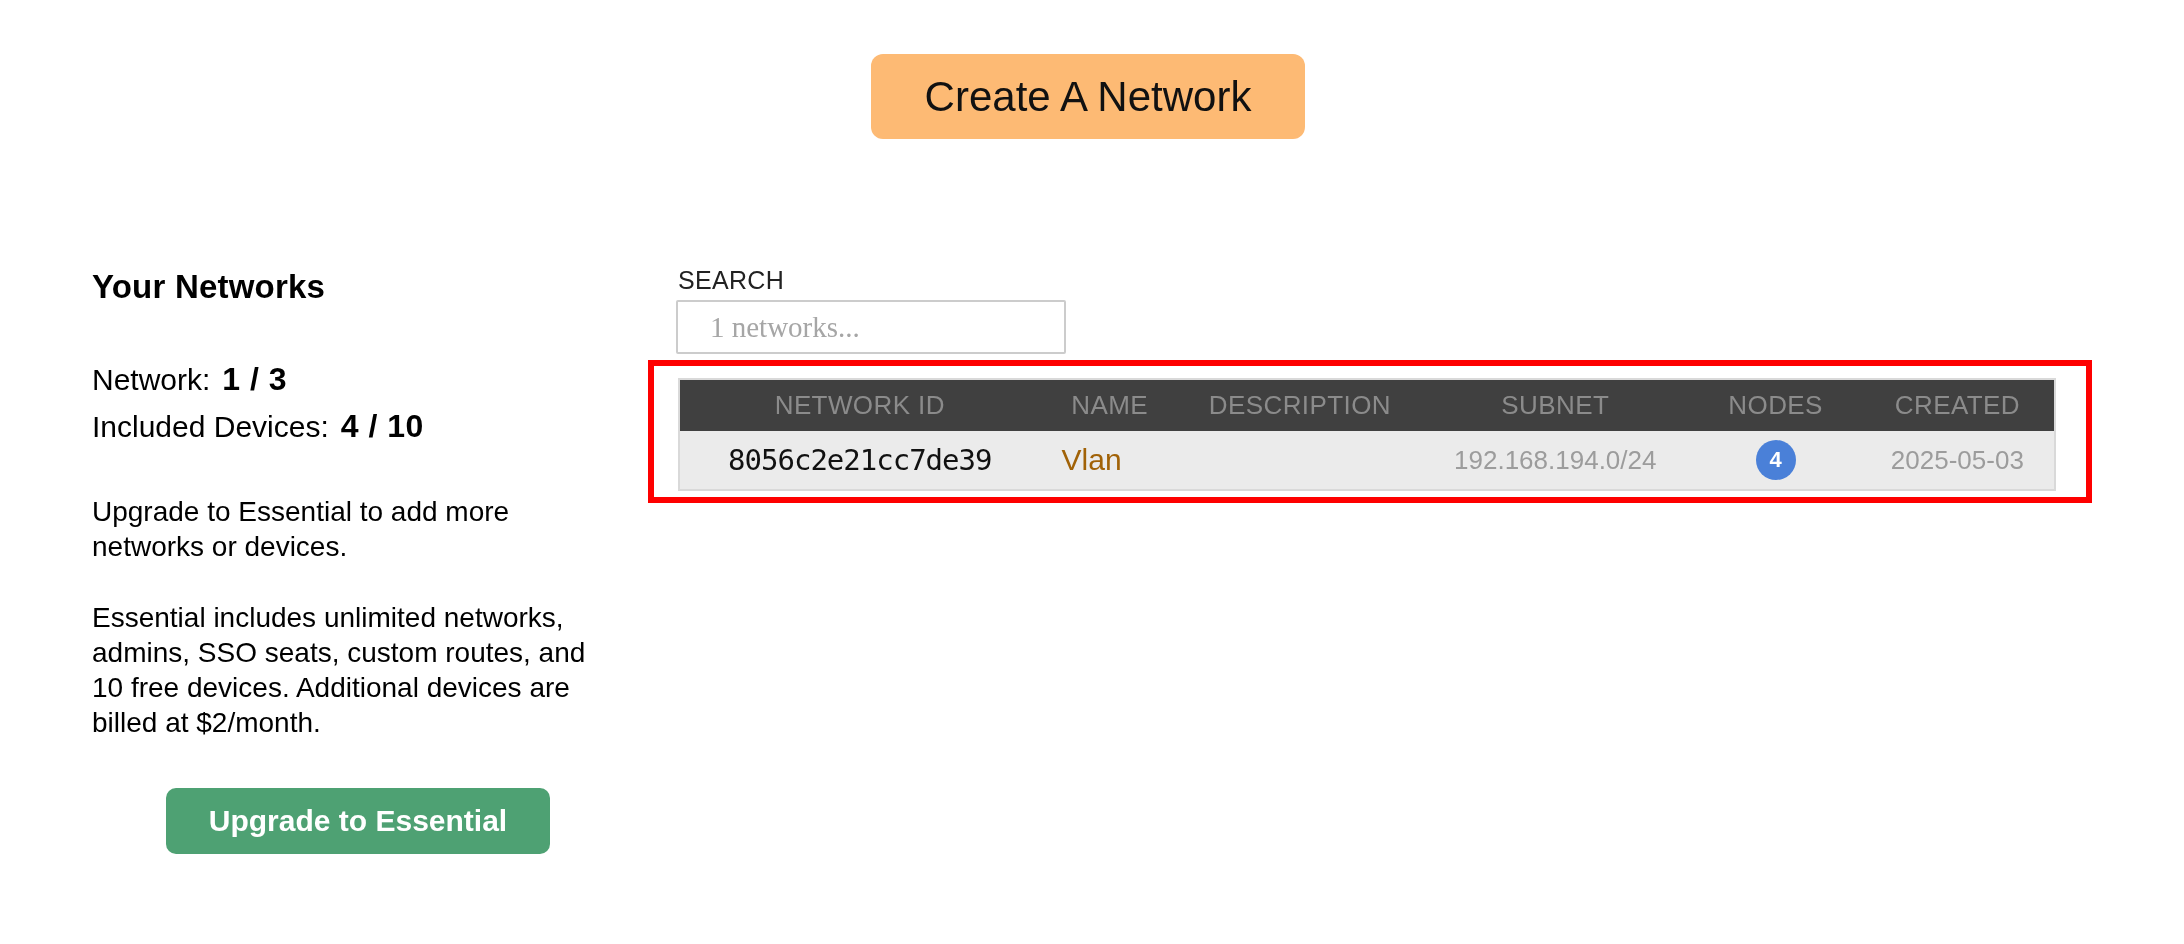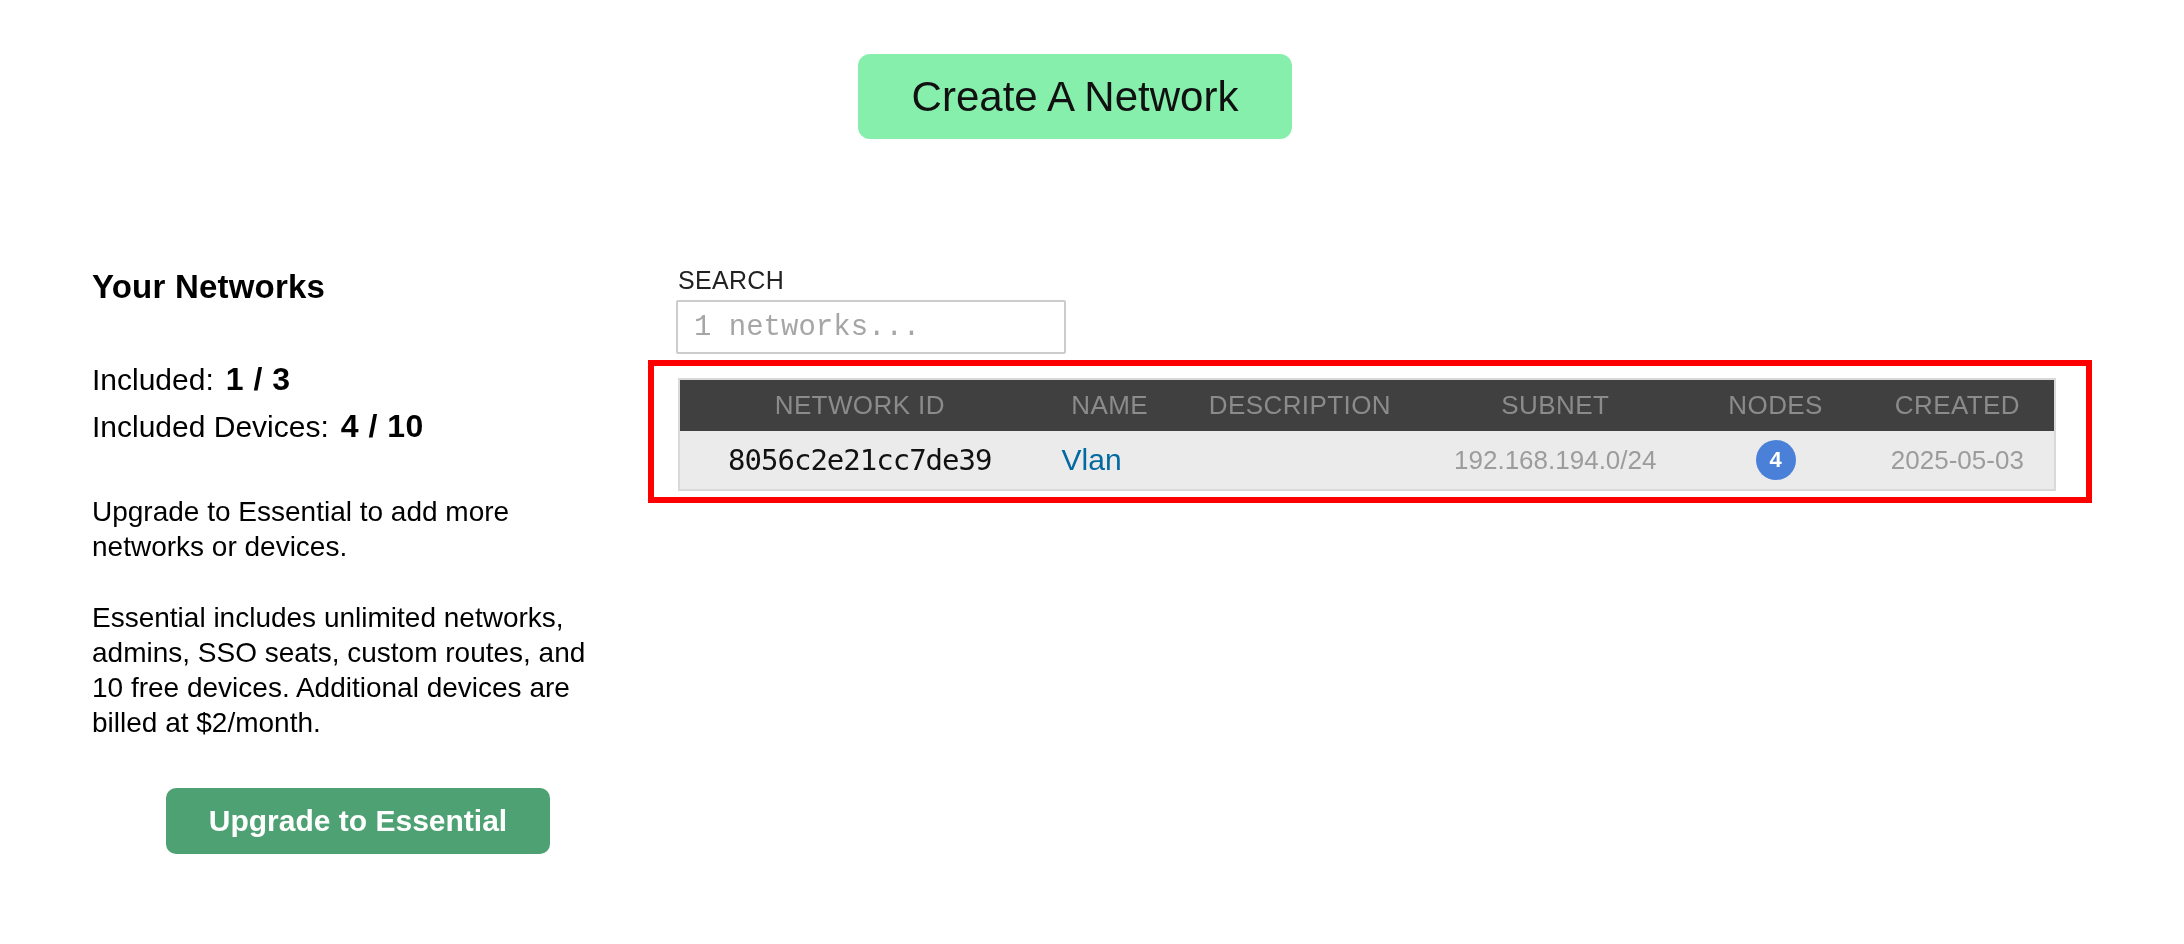--- a/index.html
+++ b/index.html
@@ -77,22 +77,22 @@
     font-weight: 400;
     color: #222222;
     letter-spacing: 0.3px;
   }
   .search-input {
     position: absolute;
     left: 676px; top: 300px;
     width: 390px; height: 54px;
     border: 2px solid #cccccc;
     border-radius: 2px;
-    padding: 0 16px;
-    font-family: Liberation Mono, monospace;
+    padding: 0 32px;
+    font-family: Liberation Serif, serif;
     font-size: 29px;
     color: #333333;
     outline: none;
     background: #ffffff;
   }
   .search-input::placeholder { color: #a6a6a6; }
 
   
   .highlight-box {
     position: absolute;
@@ -138,21 +138,21 @@
   td.cell-id {
     font-family: "DejaVu Sans Mono", "Liberation Mono", monospace;
     font-size: 29px;
     color: #111111;
     letter-spacing: -1px;
   }
   td.cell-name {
     text-align: left;
     padding-left: 22px;
     font-size: 30px;
-    color: #0369a1;
+    color: #a16207;
   }
   td.cell-subnet, td.cell-created {
     font-size: 26px;
     color: #9c9c9c;
   }
   .nodes-badge {
     display: inline-flex;
     align-items: center;
     justify-content: center;
     width: 40px; height: 40px;
@@ -160,28 +160,28 @@
     background: #4a80d8;
     color: #ffffff;
     font-size: 22px;
     font-weight: 600;
     cursor: pointer;
   }
 </style>
 </head>
 <body>
 
-<button class="create-btn" style="background: #86efac;">Create A Network</button>
+<button class="create-btn" style="background: #fdba74; margin-left: 13px;">Create A Network</button>
 
 <div class="left-panel">
   <h1>Your Networks</h1>
 
   <div class="stats">
     <div class="stat-line">
-      <span class="stat-label">Included:</span>
+      <span class="stat-label">Network:</span>
       <span class="stat-value">1 / 3</span>
     </div>
     <div class="stat-line">
       <span class="stat-label">Included Devices:</span>
       <span class="stat-value">4 / 10</span>
     </div>
   </div>
 
   <p class="para-1">Upgrade to Essential to add more networks or devices.</p>
   <p class="para-2">Essential includes unlimited networks, admins, SSO seats, custom routes, and 10 free devices. Additional devices are billed at $2/month.</p>

